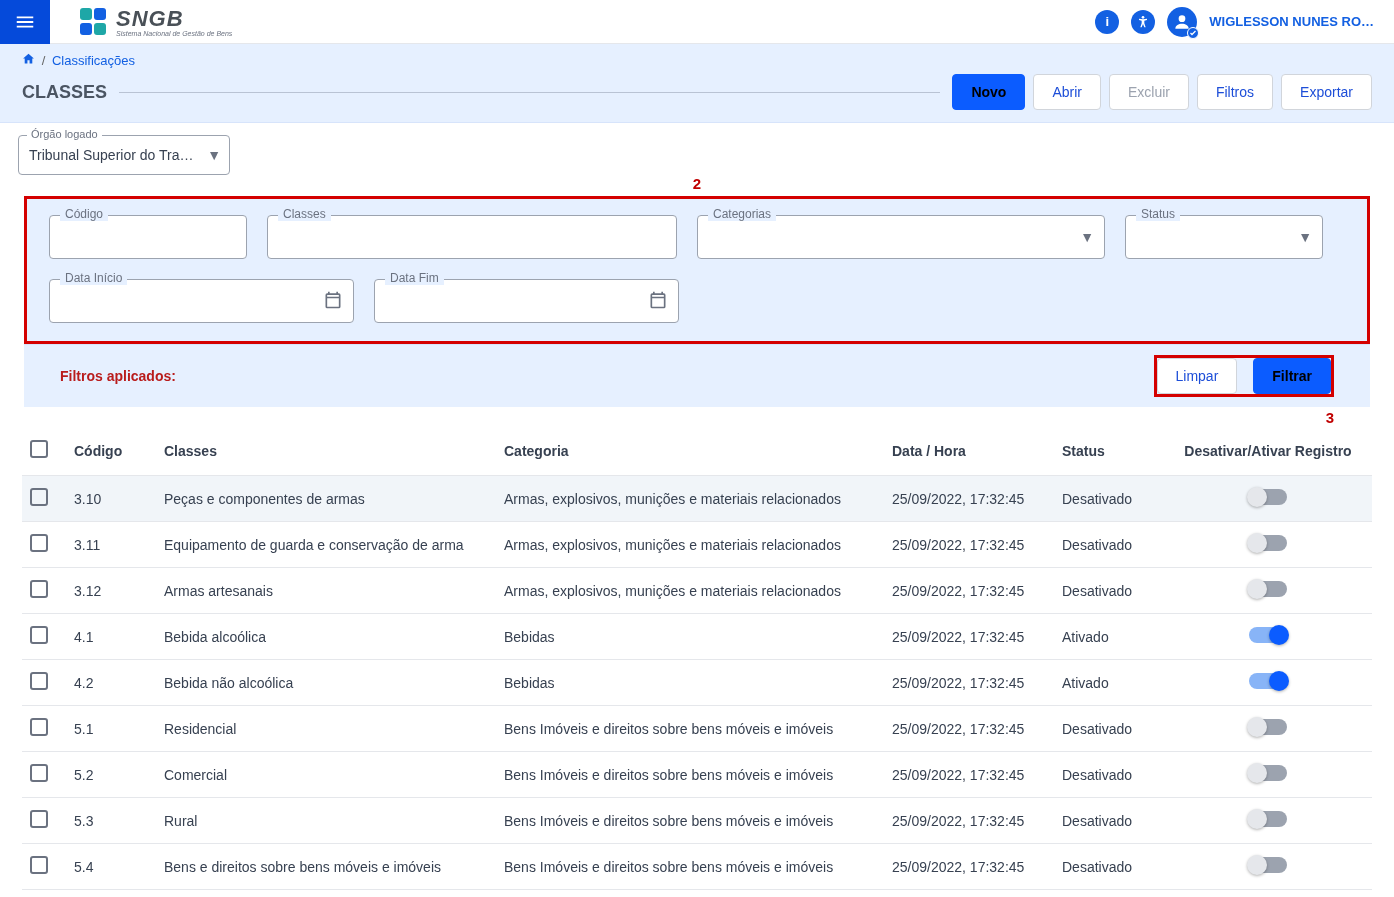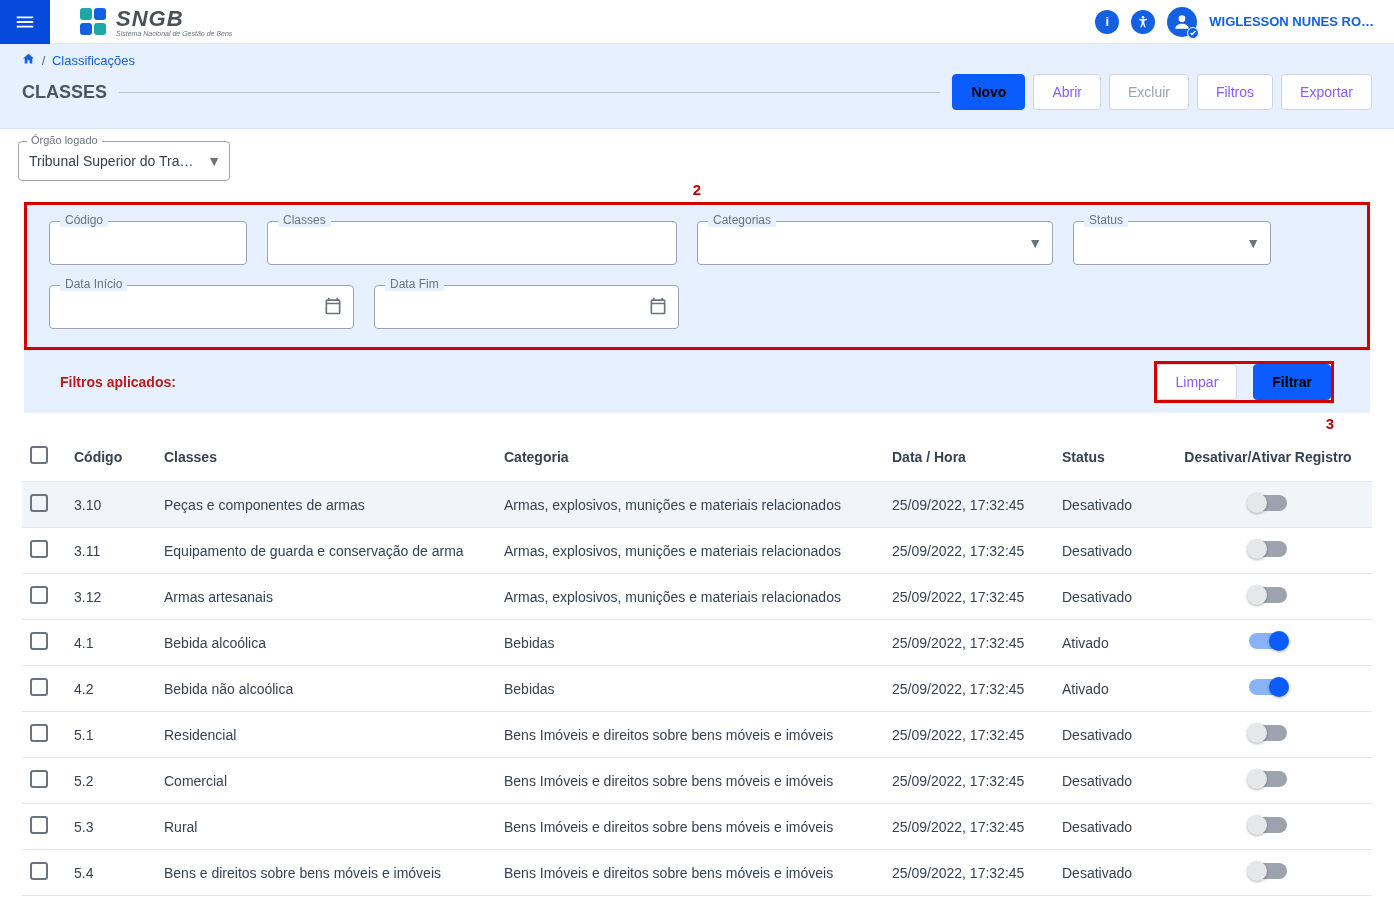--- a/index.html
+++ b/index.html
@@ -10,42 +10,42 @@
 .logo-area { display:flex; align-items:center; margin-left:30px; }
 .logo-mark { display:flex; flex-wrap:wrap; width:28px; height:28px; gap:2px; margin-right:8px; }
 .logo-mark div { width:12px; height:12px; border-radius:3px; }
 .logo-text { font-family:Arial;font-style:italic; }
 .logo-text .big { font-size:22px; font-weight:800; letter-spacing:1px; color:#495057; }
 .logo-text .small { font-size:7px; color:#6b7280; display:block; margin-top:-2px; }
 .topbar-right { margin-left:auto; display:flex; align-items:center; gap:12px; }
 .topbar-right .icon-circ { width:24px; height:24px; border-radius:50%; background:#1360e2; color:#fff; display:flex; align-items:center; justify-content:center; font-size:13px; font-weight:bold; }
 .topbar-right .avatar { width:30px; height:30px; border-radius:50%; background:#1360e2; position:relative; display:flex; align-items:center; justify-content:center; }
 .username { color:#1360e2; font-weight:bold; font-size:13px; white-space:nowrap; overflow:hidden; text-overflow:ellipsis; max-width:170px; }
-.subheader { background:#e6f0ff; padding:8px 22px 18px; border-bottom:1px solid #d7e4fb; }
+.subheader { background:#e6f0ff; padding:8px 22px 12px; border-bottom:1px solid #d7e4fb; }
 .breadcrumb { font-size:13px; color:#1360e2; margin-bottom:6px; }
 .breadcrumb .sep { color:#666; margin:0 3px; }
 .title-row { display:flex; align-items:center; }
 .title-row h2 { font-size:18px; color:#4b5563; font-weight:600; margin-right:12px; }
 .title-row .line { flex:1; height:1px; background:#b9c3d4; }
 .action-btns { display:flex; gap:8px; margin-left:12px; }
-.btn { height:36px; padding:0 18px; border-radius:4px; border:1px solid #d1d5db; background:#fff; color:#8b5cf6; font-size:14px; font-weight:500; cursor:pointer; }
+.btn { height:36px; padding:0 18px; border-radius:4px; border:1px solid #d1d5db; background:#fff; color:#1d4ed8; font-size:14px; font-weight:500; cursor:pointer; }
 .btn.primary { background:#0b5cff; border-color:#0b5cff; color:#000000; font-weight:600; }
 .btn.disabled { color:#9ca3af; cursor:not-allowed; }
 .org-row { display:flex; justify-content:flex-start; padding:12px 18px 0; }
 .org-select { position:relative; border:1px solid #9ca3af; border-radius:4px; width:212px; height:40px; display:flex; align-items:center; padding:0 28px 0 10px; background:#fff; }
 .org-select .lbl { position:absolute; top:-8px; left:8px; background:#fff; font-size:11px; color:#6b7280; padding:0 4px; }
 .org-select .val { font-size:14px; color:#374151; white-space:nowrap; overflow:hidden; text-overflow:ellipsis; }
 .org-select .arr { position:absolute; right:8px; top:50%; transform:translateY(-50%); color:#6b7280; }
 .annot { color:#c00000; font-weight:bold; text-align:center; font-size:15px; }
 .filter-panel { margin:4px 24px 0; border:3px solid #d40000; padding:16px 22px 18px; background:#e6f0ff; display:flex; flex-wrap:wrap; gap:20px; }
 .fld { position:relative; background:#fff; border:1px solid #9ca3af; border-radius:4px; height:44px; display:flex; align-items:center; padding:0 10px; }
 .fld .lbl { position:absolute; top:-9px; left:10px; background:#e6f0ff; font-size:12px; color:#6b7280; padding:0 5px; }
 .fld input { border:none; outline:none; width:100%; font-size:14px; background:transparent; }
 .fld .arr, .fld .cal { margin-left:auto; color:#6b7280; }
-.w-codigo{width:198px} .w-classes{width:410px} .w-cat{width:356px} .w-status{width:198px} .w-date{width:305px}
+.w-codigo{width:198px} .w-classes{width:410px} .w-cat{width:408px} .w-status{width:198px} .w-date{width:305px}
 .applied-row { margin:0 24px; background:#e6f0ff; padding:10px 36px; display:flex; align-items:center; border-top:1px solid #d7e4fb; }
 .applied-row .lbl { font-weight:bold; color:#b91c1c; }
 .applied-row .actions { margin-left:auto; display:flex; gap:16px; border:3px solid #d40000; padding:0; }
 .annot3 { text-align:right; margin:2px 60px 2px 0; }
 .tbl-wrap { margin:0 22px; }
 table { width:100%; border-collapse:collapse; }
 th { text-align:left; font-weight:bold; font-size:14px; color:#374151; padding:12px 8px 14px; border-bottom:1px solid #e5e7eb; }
 td { padding:12px 8px; font-size:14px; color:#374151; border-bottom:1px solid #e5e7eb; }
 tbody tr:first-child td { background:#f1f5f9; }
 .chk { width:18px; height:18px; border:2px solid #6b7280; border-radius:3px; display:inline-block; cursor:pointer; }

